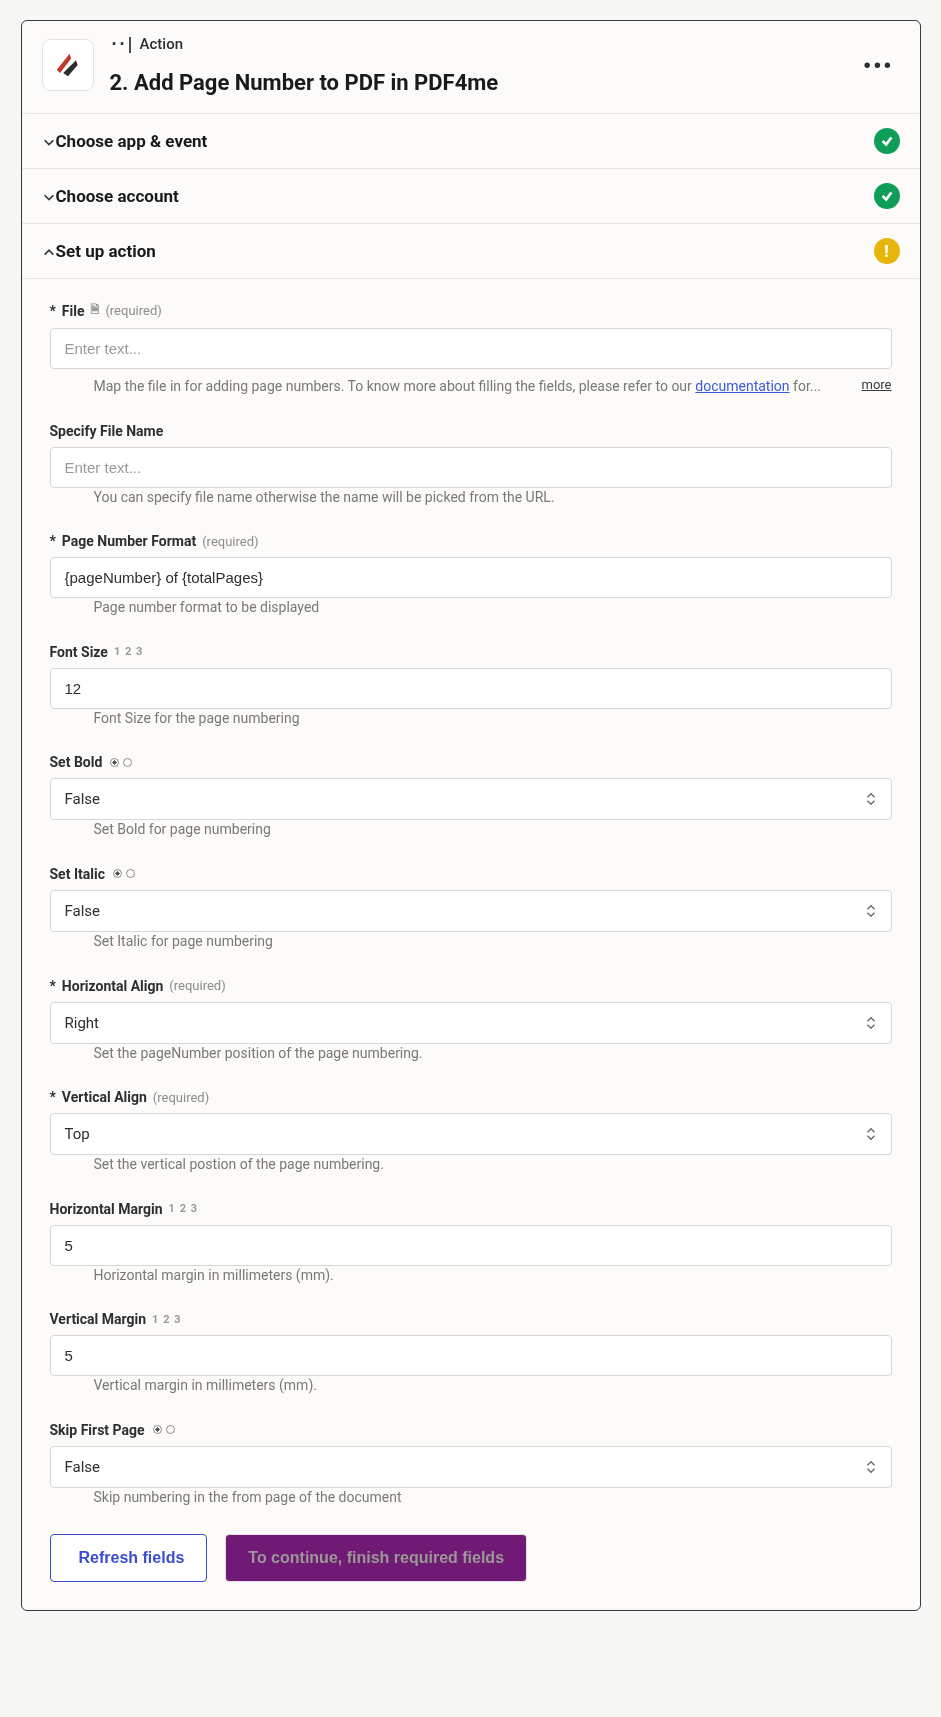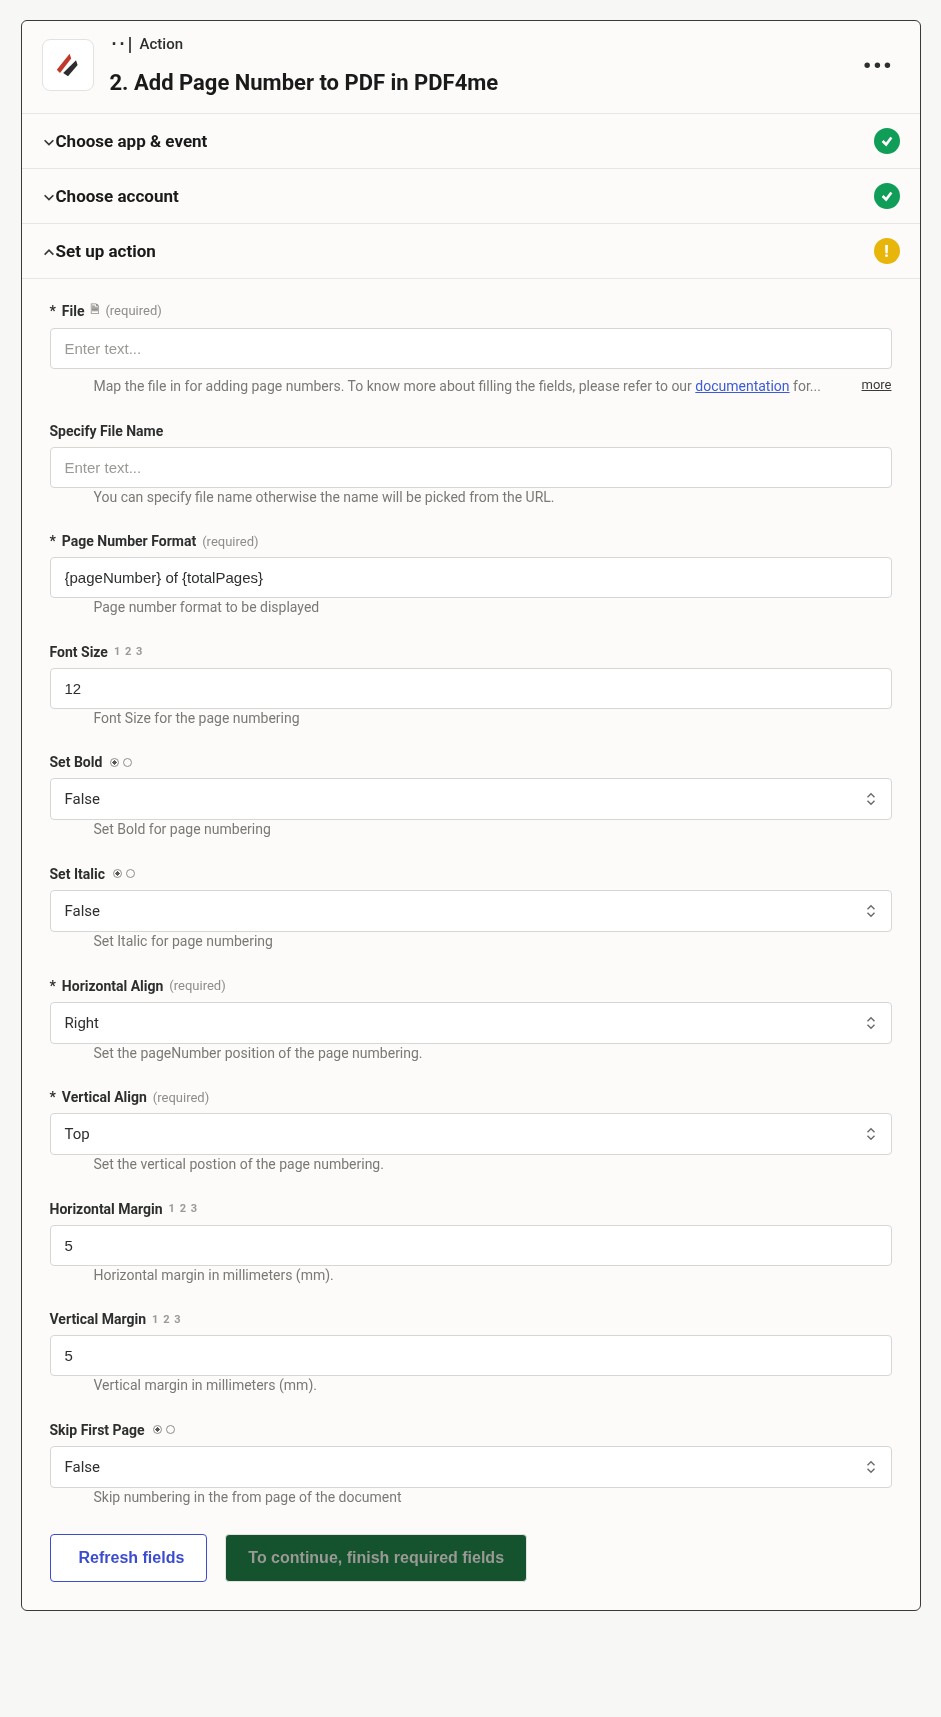--- a/index.html
+++ b/index.html
@@ -125,21 +125,21 @@
   }
   .btn {
     padding: 14px 22px; font-size: 16px; font-weight: 600;
     border-radius: 4px; cursor: pointer;
     border: 1px solid transparent;
   }
   .btn-outline {
     background: #fff; border-color: #3b4ccf; color: #3b4ccf; padding-left: 28px;
   }
   .btn-disabled {
-    background: #14532d; color: #9a9996; border-color: #e3e2e0; cursor: not-allowed;
+    background: #701a75; color: #9a9996; border-color: #e3e2e0; cursor: not-allowed;
   }
 </style>
 </head>
 <body>
 
 <div class="panel">
 
   <div class="header">
     <div class="app-logo">
       <svg viewBox="0 0 40 40">

